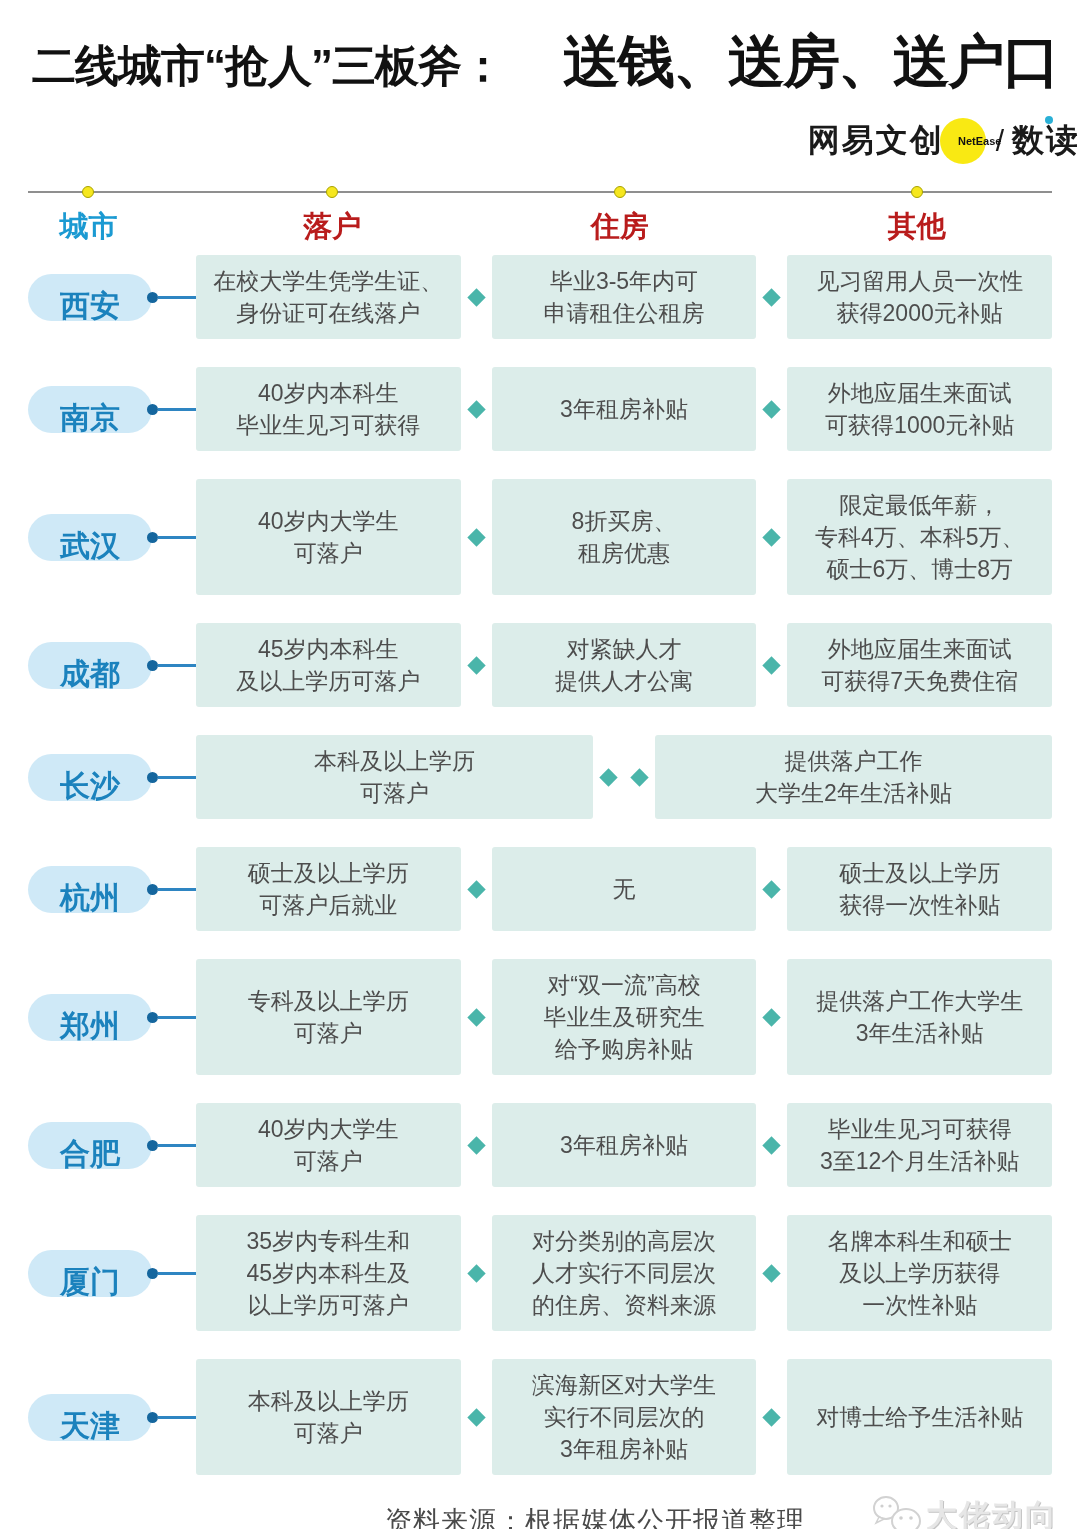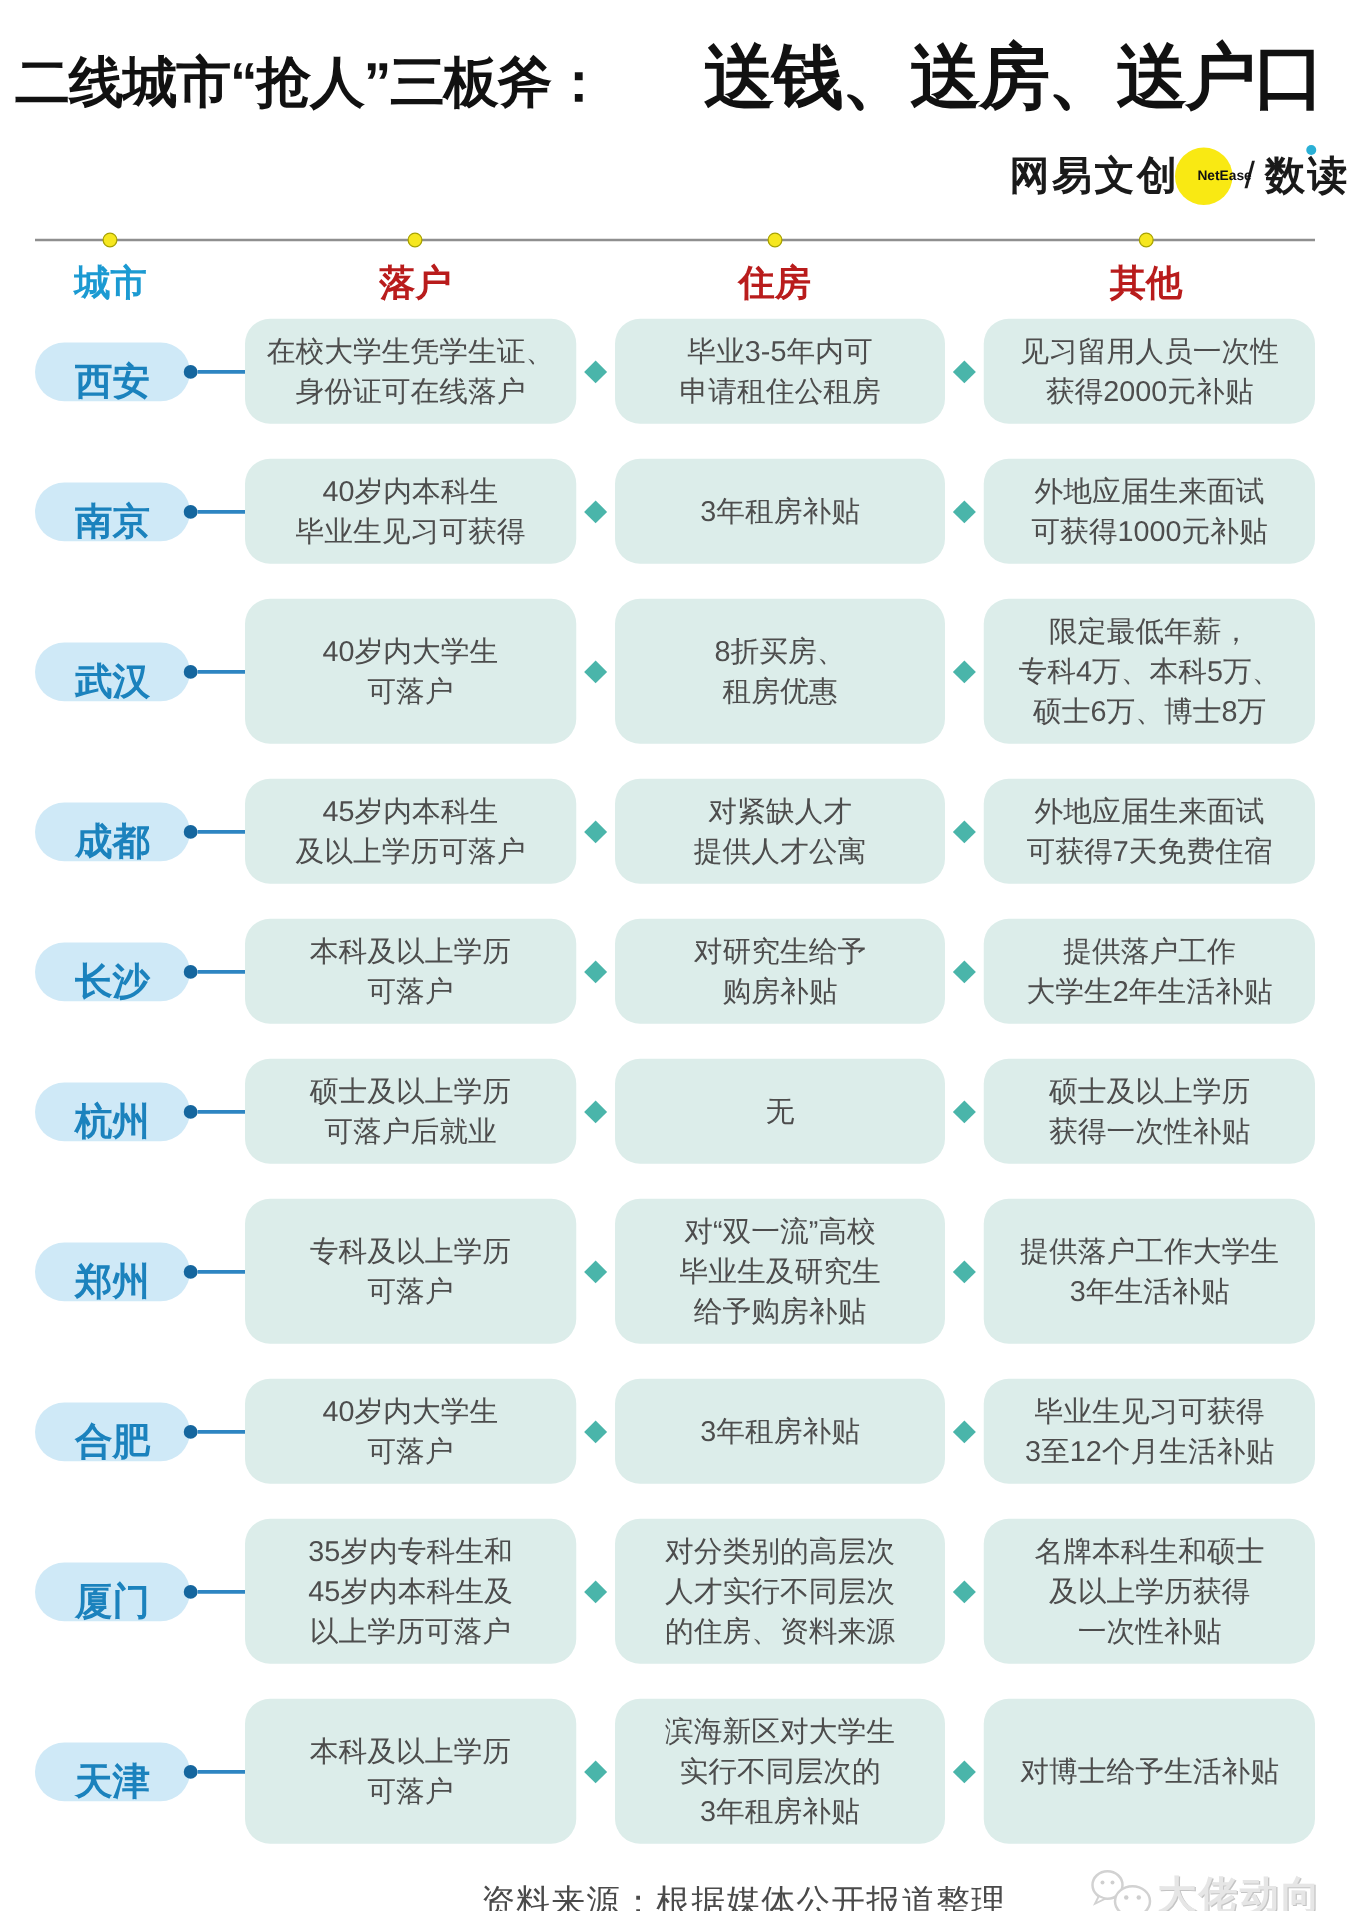--- a/index.html
+++ b/index.html
@@ -1,21 +1,21 @@
 <!DOCTYPE html>
 <html><head>
 <meta charset="utf-8">
 <style>
   * { margin:0; padding:0; box-sizing:border-box; }
   body { background:#fff; font-family:"Liberation Sans","DejaVu Sans",sans-serif; }
   .page { position:relative; width:1080px; height:1529px; margin:0 auto; background:#fff; overflow:hidden; }
 
   
   .title { display:flex; align-items:baseline; justify-content:space-between;
-           padding:24px 22px 0 12px; white-space:nowrap; color:#111; }
+           padding:24px 22px 0 32px; white-space:nowrap; color:#111; }
   .title .prefix { font-size:44px; font-weight:900; letter-spacing:-1px; }
   .title .highlight { font-size:57px; font-weight:900; letter-spacing:-2px; }
 
   
   .logo { display:flex; align-items:center; justify-content:flex-end; margin-top:14px; height:52px; }
   .logo .brand { font-size:32px; font-weight:bold; color:#1a1a1a; letter-spacing:2px; }
   .logo .badge { position:relative; width:46px; height:46px; margin:0 2px 0 -4px;
                  border-radius:50%; background:#f9e913; display:flex; align-items:center; justify-content:center;padding-left:34px; }
   .logo .badge span { font-size:11px; font-weight:bold; color:#111; white-space:nowrap; }
   .logo .sep { font-size:30px; color:#1a1a1a; margin:0 8px; }
@@ -33,21 +33,21 @@
   .hlabel.policy { color:#b91c1c; }
 
   
   .rows { margin:12px 28px 0 28px; }
   .row { display:flex; align-items:stretch; margin-bottom:28px; }
   .pill { flex:0 0 124px; align-self:center; height:47px; line-height:64px; text-align:center;
           background:#cfe9f7; color:#1b82bd; font-size:30px; font-weight:bold; border-radius:30px; }
   .connector { flex:0 0 44px; align-self:center; display:flex; align-items:center; }
   .cdot { width:11px; height:11px; border-radius:50%; background:#15669e; margin-left:-5px; flex:none; }
   .cline { flex:1; height:3px; background:#2e85c2; }
-  .cell { flex:1 1 0; min-width:0; min-height:84px; background:#dcedea; border-radius:20px;
+  .cell { flex:1 1 0; min-width:0; min-height:84px; background:#dcedea; border-radius:3px;
           display:flex; align-items:center; justify-content:center; text-align:center;
           padding:10px 12px; color:#4d4d4d; font-size:23px; line-height:32px; white-space:pre-line; }
   .diamond { flex:none; align-self:center; width:13px; height:13px; background:#4ab5aa;
              transform:rotate(45deg); margin:0 9px; }
 
   
   .footer { position:relative; margin-top:26px; text-align:center; }
   .source { display:inline-block; margin-left:110px; font-size:27px; color:#4a4a4a; letter-spacing:1px; }
   .watermark { position:absolute; right:22px; top:-10px; display:flex; align-items:center; }
   .wm-text { font-size:31px; font-weight:bold; color:#e6e6e6; letter-spacing:2px;
@@ -152,22 +152,20 @@
 
     <div class="row">
       <div class="pill">长沙</div>
       <div class="connector">
           <span class="cdot"></span>
           <span class="cline"></span>
         </div>
       <div class="cell">本科及以上学历
 可落户</div>
       <span class="diamond"></span>
-      <div class="cell">对研究生给予
-购房补贴</div>
       <span class="diamond"></span>
       <div class="cell">提供落户工作
 大学生2年生活补贴</div>
     </div>
 
     <div class="row">
       <div class="pill">杭州</div>
       <div class="connector">
           <span class="cdot"></span>
           <span class="cline"></span>

